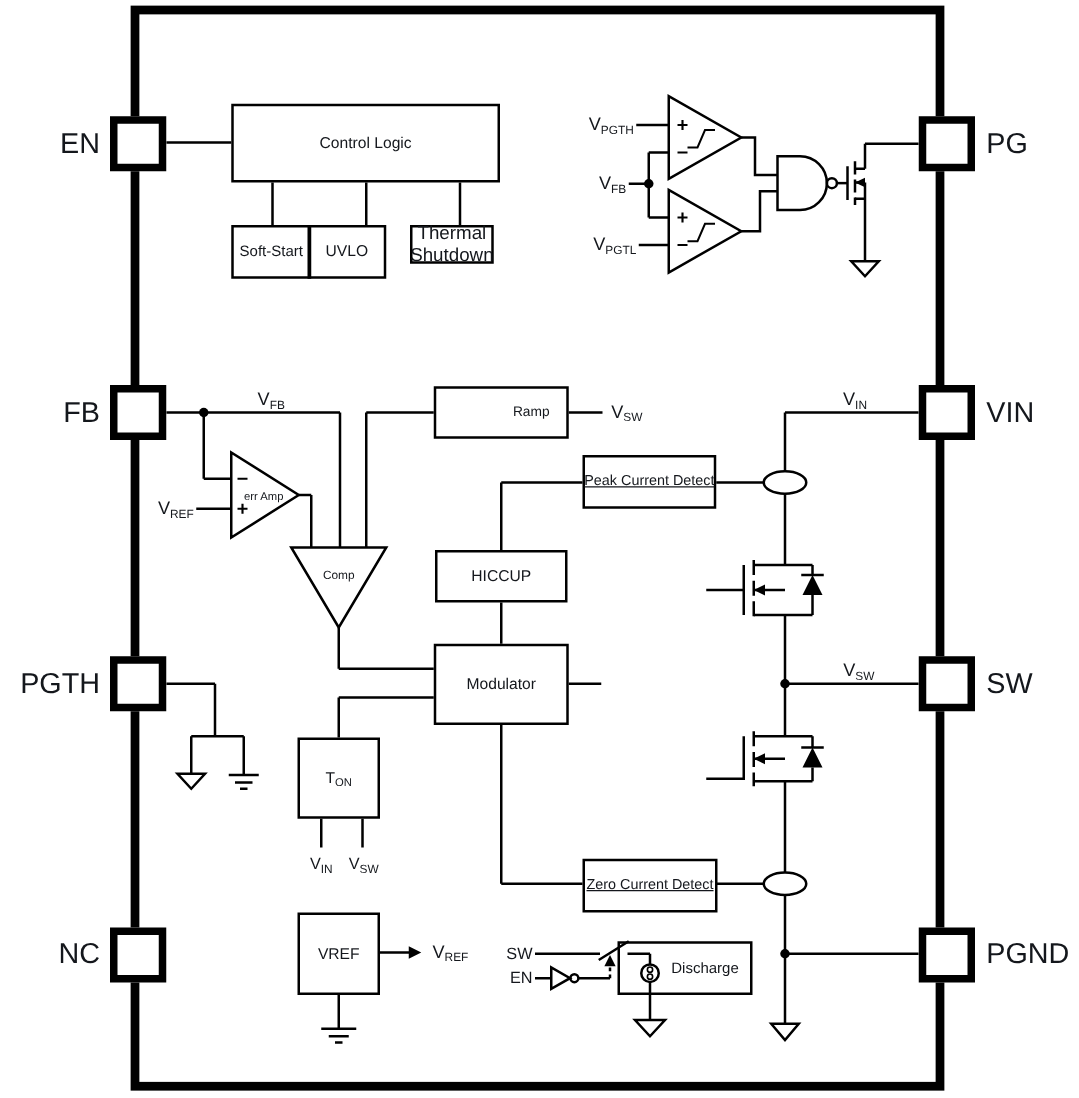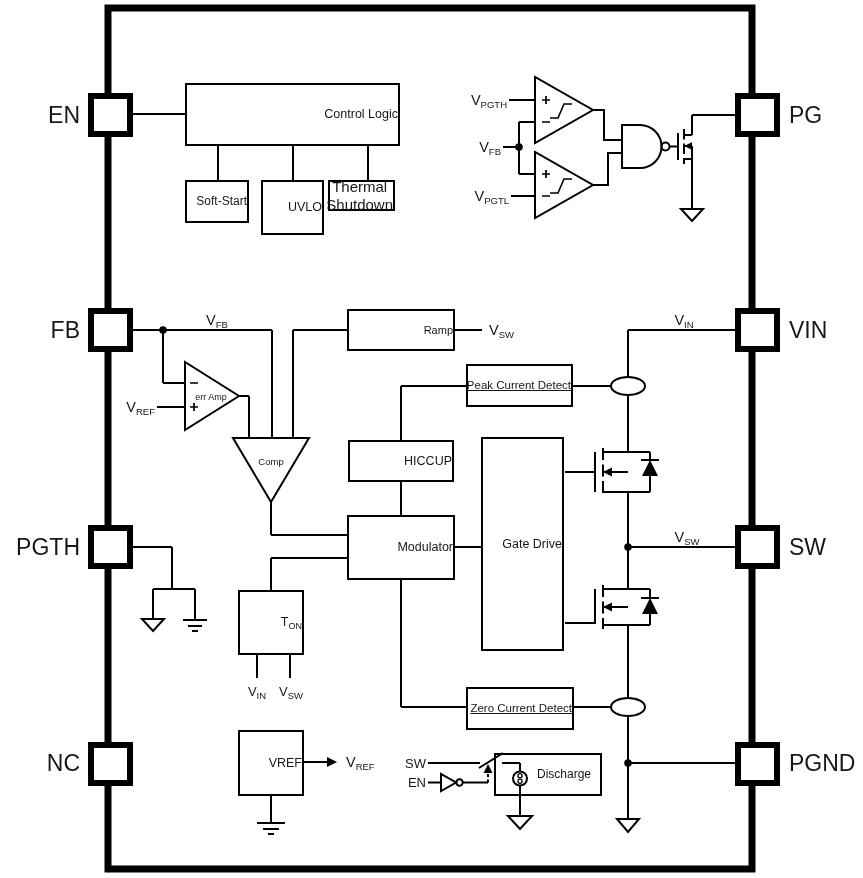--- a/index.html
+++ b/index.html
@@ -1,20 +1,20 @@
 <!DOCTYPE html>
 <html><head>
 <meta charset="utf-8">
 <style>
   html,body{margin:0;padding:0;background:#ffffff;}
   .canvas{position:relative;width:863px;height:878px;background:#fff;
           font-family:"Liberation Sans",sans-serif;color:#14171c;overflow:hidden;}
   svg.wires{position:absolute;left:0;top:0;}
   .box{position:absolute;border:2px solid #000;background:transparent;box-sizing:border-box;
-       display:flex;align-items:center;justify-content:flex-end;text-align:center;
+       display:flex;align-items:center;justify-content:center;text-align:center;
        font-size:12.5px;line-height:1.18;color:#14171c;}
   .box-sm{font-size:11.5px;white-space:nowrap;text-decoration:underline;}
   .box-ramp{font-size:11px;padding-left:48px;}
   .box-discharge{justify-content:flex-end;padding-right:9px;font-size:12px;margin-left:28px;}
   .pin{position:absolute;width:45px;height:44px;border:6px solid #000;background:#fff;box-sizing:border-box;}
   .pin-label{position:absolute;font-size:23px;white-space:nowrap;color:#14171c;}
   .sig{position:absolute;font-size:14.5px;white-space:nowrap;color:#14171c;}
   .sig .sub,.box .sub{font-size:9.5px;position:relative;top:3px;}
   .box .sub{font-size:9px;}
   .amp-label{position:absolute;font-size:9px;white-space:nowrap;color:#14171c;}
@@ -129,40 +129,37 @@
       <polygon points="617,819 639,819 628,832"></polygon>
     </g>
   </svg>
 
   <div class="box" style="left:185px;top:83px;width:215px;height:63px">
       <span>Control Logic</span>
     </div>
   <div class="box" style="left:185px;top:180px;width:64px;height:43px;font-size:12px">
       <span>Soft-Start</span>
     </div>
-  <div class="box" style="left:261px;top:180px;width:63px;height:55px">
+  <div class="box" style="left:246px;top:180px;width:63px;height:43px">
       <span>UVLO</span>
     </div>
   <div class="box" style="left:328px;top:180px;width:67px;height:31px;font-size:15px">
       <span>Thermal Shutdown</span>
     </div>
   <div class="box box-ramp" style="left:347px;top:309px;width:108px;height:42px">
       <span>Ramp</span>
     </div>
   <div class="box box-sm" style="left:466px;top:364px;width:107px;height:43px">
       <span>Peak Current Detect</span>
     </div>
   <div class="box" style="left:348px;top:440px;width:106px;height:42px">
       <span>HICCUP</span>
     </div>
   <div class="box" style="left:347px;top:515px;width:108px;height:65px">
       <span>Modulator</span>
-    </div>
-  <div class="box" style="left:481px;top:437px;width:83px;height:214px">
-      <span>Gate Drive</span>
     </div>
   <div class="box" style="left:238px;top:590px;width:66px;height:65px">
       <span><span>T</span><span class="sub">ON</span></span>
     </div>
   <div class="box" style="left:238px;top:730px;width:66px;height:66px">
       <span>VREF</span>
     </div>
   <div class="box box-sm" style="left:466px;top:687px;width:108px;height:43px">
       <span>Zero Current Detect</span>
     </div>

